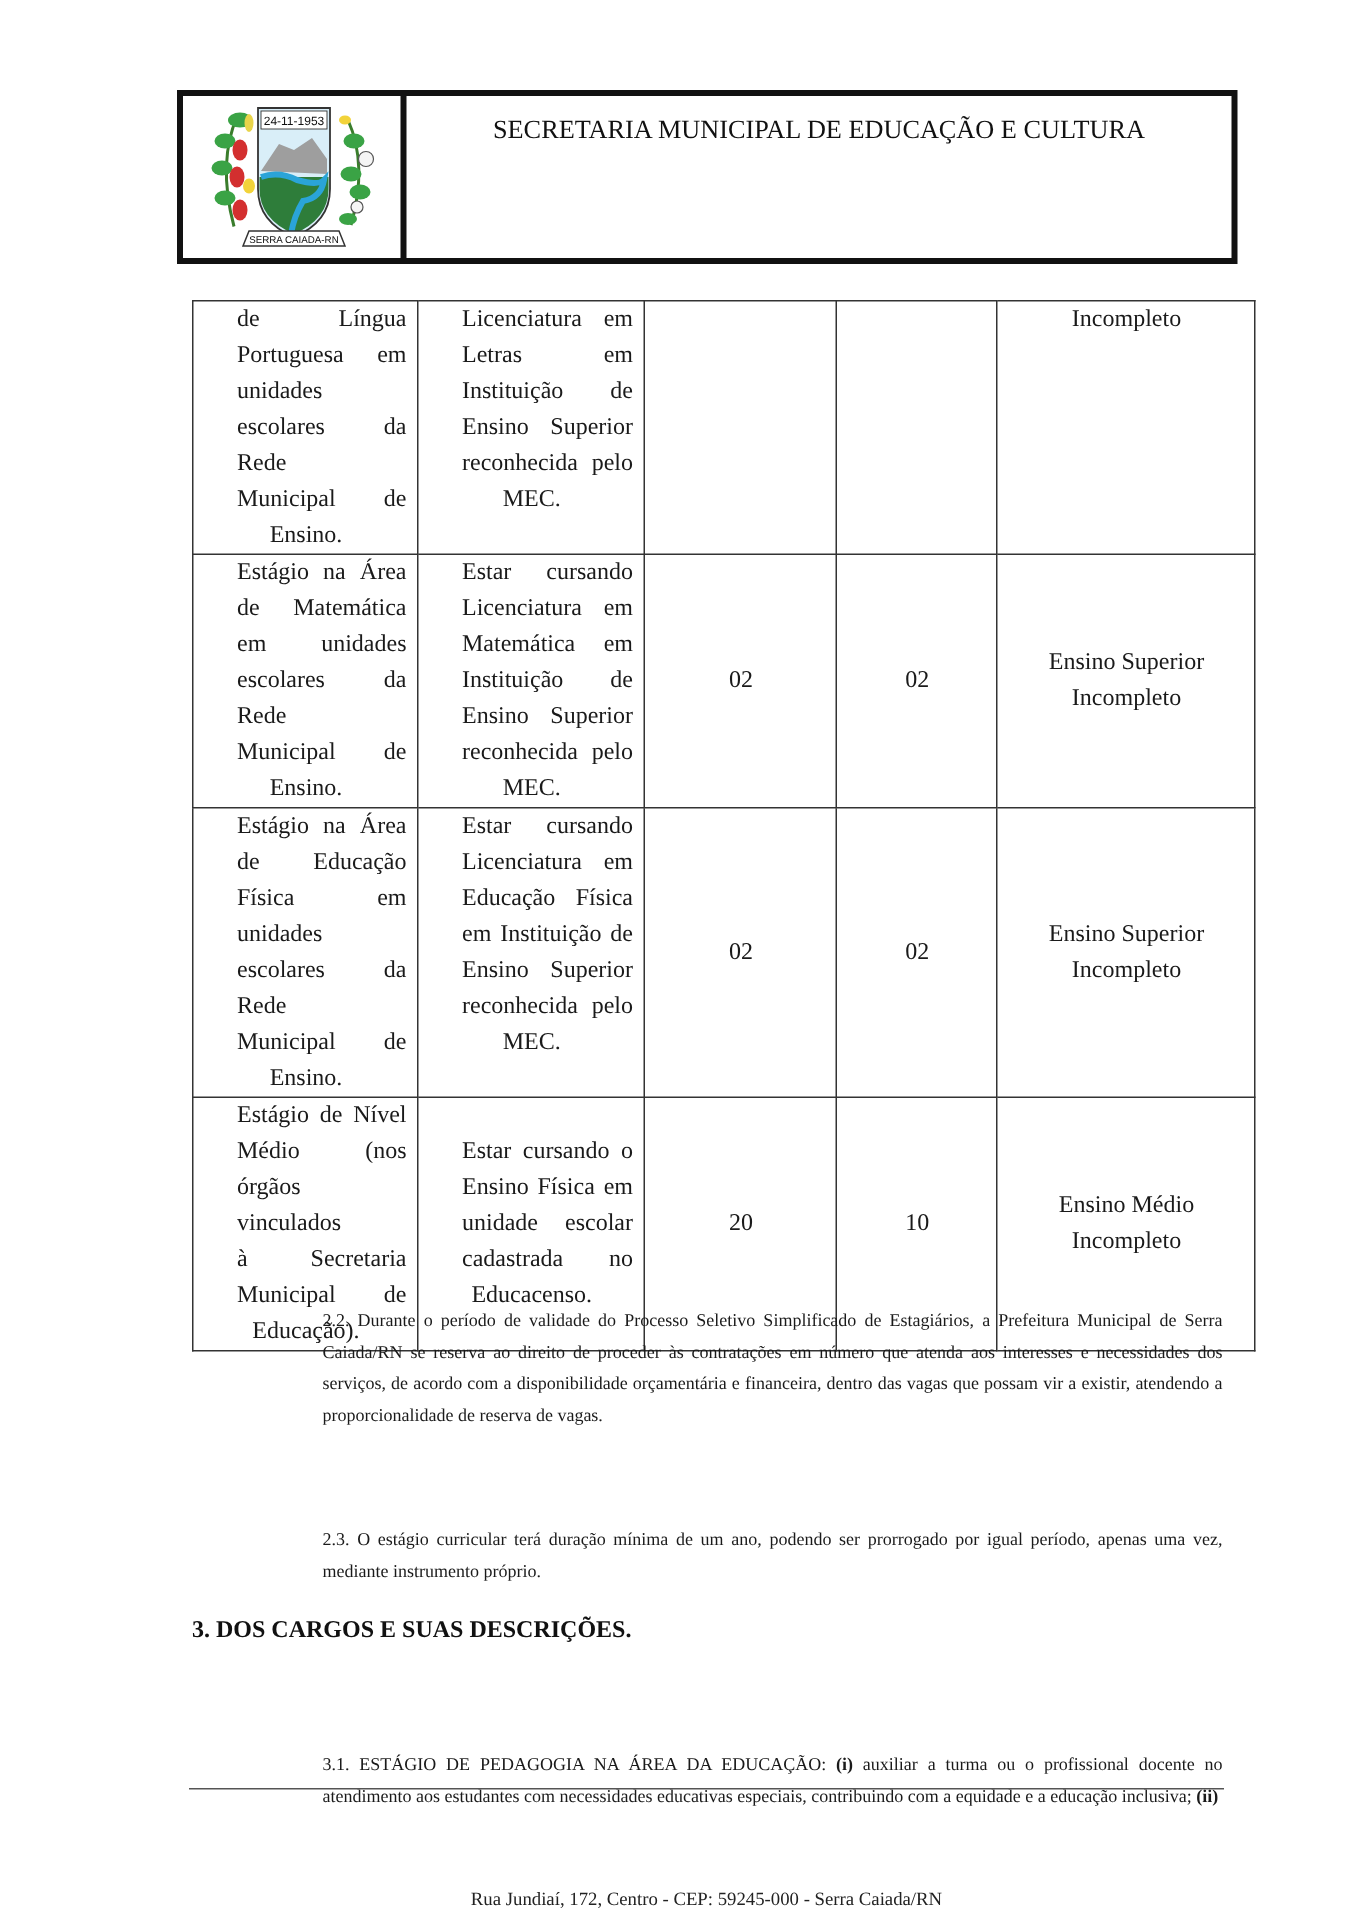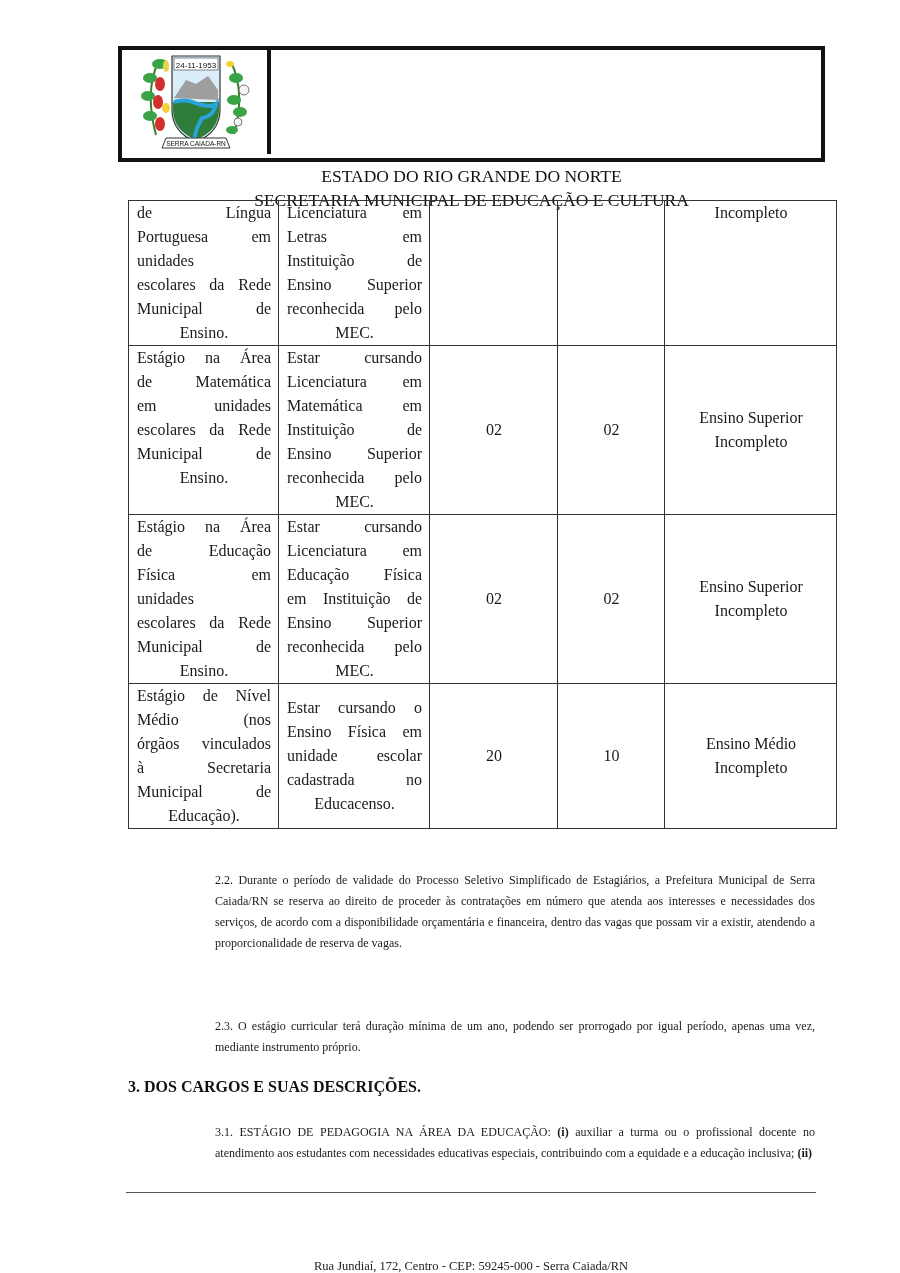--- a/index.html
+++ b/index.html
@@ -2,24 +2,23 @@
 <html><head>
   <meta charset="utf-8">
   <style>
     html, body { margin: 0; padding: 0; background: #ffffff; }
     body {
       width: 900px; height: 1273px; position: relative; overflow: hidden;
       font-family: "Liberation Serif", "DejaVu Serif", serif;
       color: #1a1a1a;
     }
     .header-box {
-      position: absolute; left: 118px; top: 46px; width: 699px; height: 108px;
+      position: absolute; left: 118px; top: 60px; width: 699px; height: 108px;
       border: 4px solid #111;
       display: flex;
-      flex-direction: column;
     }
     .logo-cell {
       width: 145px; height: 100%;
       border-right: 4px solid #111;
       display: flex; align-items: center; justify-content: center;
     }
     .header-text {
       flex: 1; display: flex; flex-direction: column; align-items: center;
       padding-top: 10px;
       font-size: 17.5px; line-height: 24px; color: #111;
@@ -32,21 +31,21 @@
       width: 708px;
       font-size: 16px; line-height: 24px; color: #1a1a1a;
     }
     table.vagas td {
       border: 1px solid #333;
       padding: 0 7px 0 8px;
       vertical-align: top;
     }
     table.vagas td.center { text-align: center; vertical-align: middle; }
     table.vagas td.top-center { text-align: center; vertical-align: top; }
-    .jl { display: block; text-align: justify; text-align-last: justify; }
+    .jl { display: block; text-align: justify; text-align-last: justify; margin-left: 21px; }
     .ll { display: block; text-align: center; }
 
     .para {
       position: absolute; left: 215px; width: 600px;
       font-size: 12px; line-height: 21px; text-align: justify; color: #1a1a1a;
     }
     .section-title {
       position: absolute; left: 128px; top: 1078px;
       font-size: 16px; font-weight: bold; color: #111;
     }
@@ -91,21 +90,20 @@
       <text x="60" y="17.5" font-size="8" text-anchor="middle" font-family="Liberation Sans, sans-serif" fill="#111">24-11-1953</text>
       <path d="M38 48 L50 30 L60 34 L72 26 L82 40 L82 50 Z" fill="#9e9e9e"></path>
       <path d="M37 52 L83 52 L83 60 Q83 80 60 90 Q37 80 37 60 Z" fill="#2e7d3a"></path>
       <path d="M38 52 Q50 48 62 54 Q76 58 80 54 Q78 66 66 68 Q60 78 58 90" stroke="#2aa4d8" stroke-width="4" fill="none"></path>
 
       <path d="M30 88 L90 88 L94 98 L26 98 Z" fill="#ffffff" stroke="#333" stroke-width="1"></path>
       <text x="60" y="96" font-size="6.5" text-anchor="middle" font-family="Liberation Sans, sans-serif" fill="#111">SERRA CAIADA-RN</text>
     </svg>
   </div>
   <div class="header-text">
-    <div>ESTADO DO RIO GRANDE DO NORTE</div>
     <div>SECRETARIA MUNICIPAL DE EDUCAÇÃO E CULTURA</div>
   </div>
 </div>
 
 <table class="vagas">
   <colgroup>
     <col style="width:150px">
     <col style="width:151px">
     <col style="width:128px">
     <col style="width:107px">
@@ -208,20 +206,20 @@
           <span class="" style="display: block;">Ensino Médio</span>
           <span class="" style="display: block;">Incompleto</span>
         </td>
       </tr>
     </tbody>
 </table>
 
 <div class="para" style="top:870px;">2.2. Durante o período de validade do Processo Seletivo Simplificado de Estagiários, a Prefeitura Municipal de Serra Caiada/RN se reserva ao direito de proceder às contratações em número que atenda aos interesses e necessidades dos serviços, de acordo com a disponibilidade orçamentária e financeira, dentro das vagas que possam vir a existir, atendendo a proporcionalidade de reserva de vagas.</div>
 <div class="para" style="top:1016px;">2.3. O estágio curricular terá duração mínima de um ano, podendo ser prorrogado por igual período, apenas uma vez, mediante instrumento próprio.</div>
 <div class="section-title">3. DOS CARGOS E SUAS DESCRIÇÕES.</div>
-<div class="para" style="top:1122px;">
+<div class="para" style="top:1166px;">
   <span>3.1. ESTÁGIO DE PEDAGOGIA NA ÁREA DA EDUCAÇÃO: </span><b>(i)</b><span> auxiliar a turma ou o profissional docente no atendimento aos estudantes com necessidades educativas especiais, contribuindo com a equidade e a educação inclusiva; </span><b>(ii)</b>
 </div>
 
 <div class="footer-line"></div>
 <div class="footer">
   <div>Rua Jundiaí, 172, Centro - CEP: 59245-000 - Serra Caiada/RN</div>
 </div>
 
 </body></html>

